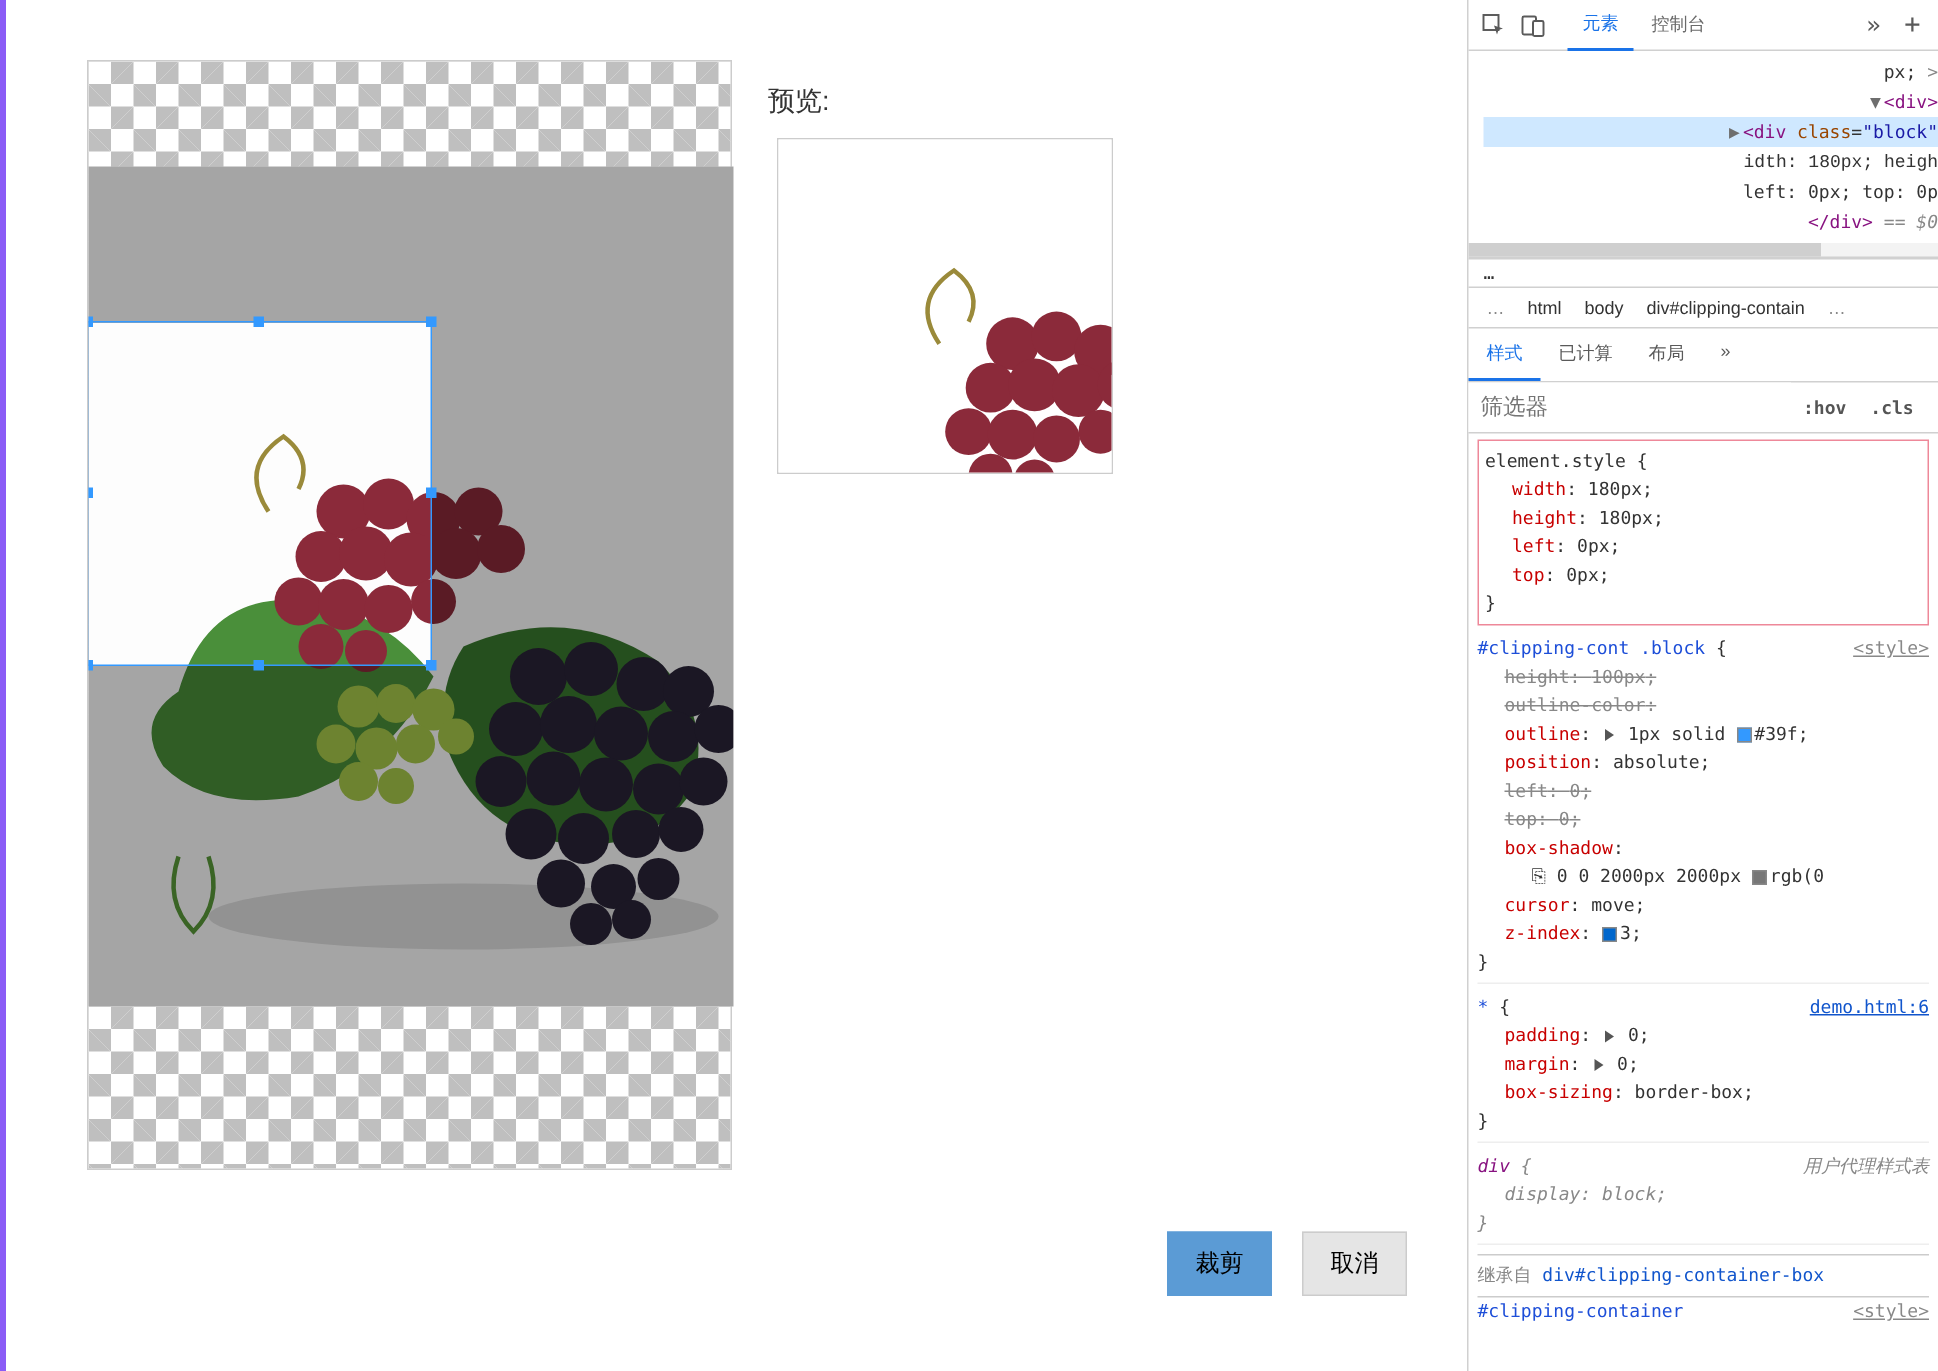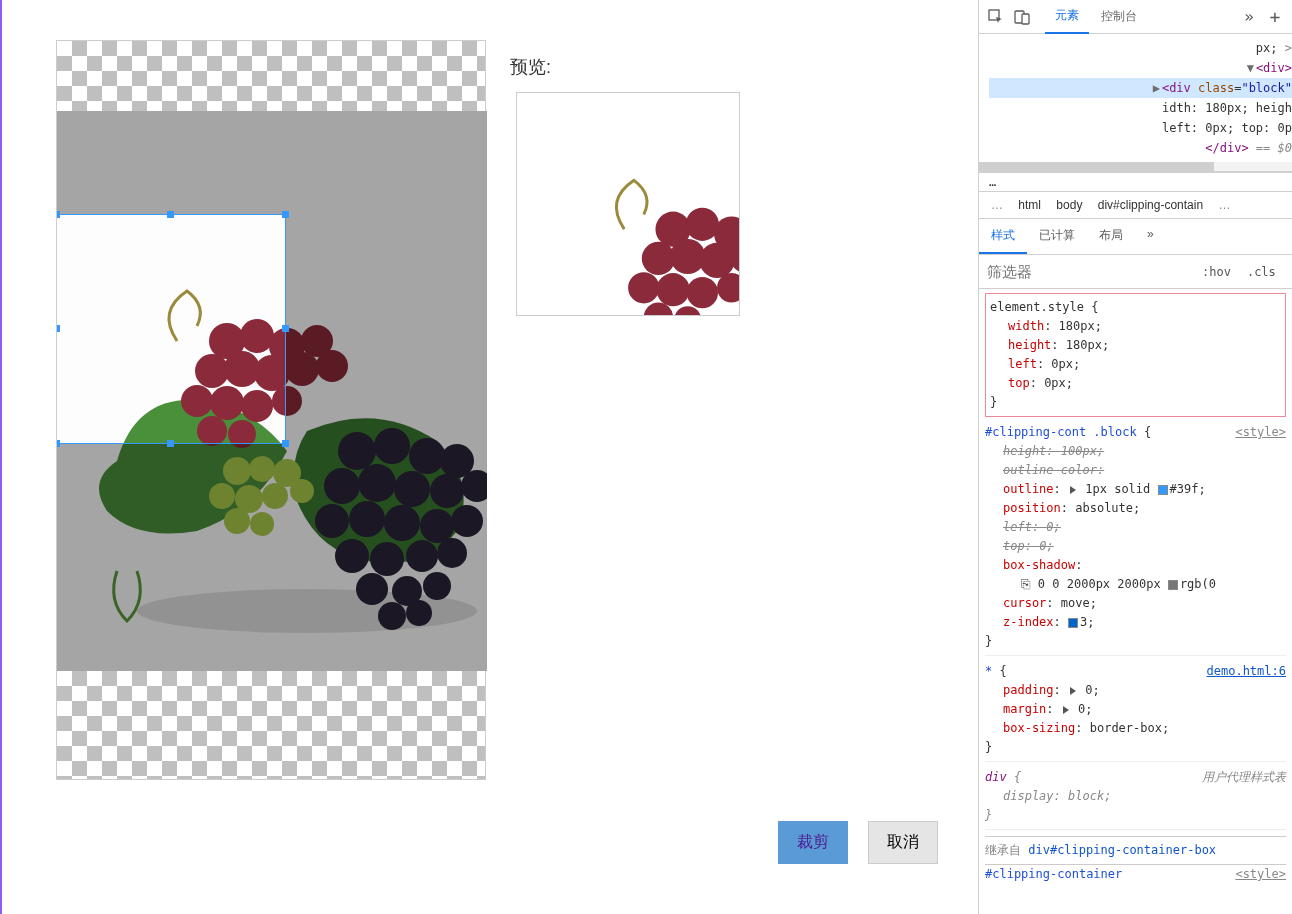--- a/index.html
+++ b/index.html
@@ -1,31 +1,31 @@
 <!DOCTYPE html>
 <html><head>
 <meta charset="utf-8">
 <style>
 * { margin:0; padding:0; box-sizing:border-box; }
 body { font-family:-apple-system,"Segoe UI",sans-serif; font-size:13px; color:#333; background:#fff; width:1292px; height:914px; overflow:hidden; position:relative; }
-.page-left { position:absolute; left:0; top:0; width:978px; height:914px; background:#fff; border-left:2px solid #8b5cf6; padding:40px 32px; }
+.page-left { position:absolute; left:0; top:0; width:978px; height:914px; background:#fff; border-left:4px solid #8b5cf6; padding:40px 32px; }
 .crop-area { position:absolute; left:54px; top:40px; width:430px; height:740px; border:1px solid #ccc; background-image:linear-gradient(45deg,#bfbfbf 25%,transparent 25%),linear-gradient(-45deg,#bfbfbf 25%,transparent 25%),linear-gradient(45deg,transparent 75%,#bfbfbf 75%),linear-gradient(-45deg,transparent 75%,#bfbfbf 75%); background-size:30px 30px; background-position:0 0,0 15px,15px -15px,-15px 0; }
 .crop-image { position:absolute; top:70px; left:0; width:430px; height:560px; overflow:hidden; background:#fff; }
 .crop-svg { width:430px; height:560px; display:block; }
 .crop-shade { position:absolute; inset:0; }
 .crop-handle { position:absolute; width:228px; height:228px; left:0; top:104px; outline:1px solid #3399ff; box-shadow:0 0 0 2000px rgba(0,0,0,0.35); cursor:move; }
 .crop-handle .h { position:absolute; width:7px; height:7px; background:#3399ff; }
 .h-tl{top:-4px;left:-4px;} .h-tr{top:-4px;right:-4px;} .h-bl{bottom:-4px;left:-4px;} .h-br{bottom:-4px;right:-4px;}
 .h-tm{top:-4px;left:50%;margin-left:-4px;} .h-bm{bottom:-4px;left:50%;margin-left:-4px;} .h-lm{left:-4px;top:50%;margin-top:-4px;} .h-rm{right:-4px;top:50%;margin-top:-4px;}
 .preview-label { position:absolute; left:508px; top:55px; font-size:18px; color:#333; }
 .preview-box { position:absolute; left:514px; top:92px; width:224px; height:224px; border:1px solid #ccc; background:#fff; overflow:hidden; }
 .preview-box svg{width:420px;height:550px;transform:translate(-10px,-90px);}
 .btn-row { position:absolute; right:40px; bottom:50px; display:flex; gap:20px; }
 .btn { padding:10px 18px; font-size:16px; border:1px solid #ccc; background:#f7f7f7; cursor:pointer; }
-.btn.primary { background:#5b9bd5; color:#4c1d95; border-color:#5b9bd5; }
+.btn.primary { background:#5b9bd5; color:#000000; border-color:#5b9bd5; }
 .btn.cancel { background:#e5e5e5; }
 .devtools { position:absolute; right:0; top:0; width:314px; height:914px; background:#fff; border-left:1px solid #d0d0d0; display:flex; flex-direction:column; font-family:Consolas,Menlo,monospace; font-size:12px; }
 .dt-toolbar { height:34px; border-bottom:1px solid #d0d0d0; display:flex; align-items:center; padding:0 6px; gap:4px; }
 .dt-toolbar .icon { width:22px; height:22px; display:flex; align-items:center; justify-content:center; color:#5a5a5a; cursor:pointer; }
 .dt-tabs { display:flex; align-items:center; margin-left:8px; gap:2px; }
 .dt-tab { padding:8px 10px; color:#6a6a6a; font-family:"Microsoft YaHei",sans-serif; cursor:pointer; }
 .dt-tab.active { color:#1a73e8; border-bottom:2px solid #1a73e8; }
 .dt-toolbar .spacer{flex:1;}
 .dt-dom { font-size:12px; padding:4px 0 4px 10px; line-height:20px; overflow:hidden;text-align:right;}
 .dt-dom .row{white-space:nowrap;}
@@ -35,27 +35,27 @@
 .dt-scroll{height:10px;border-bottom:1px solid #d0d0d0;background:#f3f3f3;position:relative;}
 .dt-scroll .thumb{position:absolute;left:0;top:0;bottom:0;width:75%;background:#cfcfcf;}
 .breadcrumb { padding:6px 6px; border-bottom:1px solid #d0d0d0; white-space:nowrap; overflow:hidden; font-family:"Microsoft YaHei",sans-serif; }
 .breadcrumb span{padding:2px 6px;color:#333;cursor:pointer;}
 .breadcrumb span.fade{color:#888;}
 .style-tabs{display:flex;border-bottom:1px solid #d0d0d0;font-family:"Microsoft YaHei",sans-serif;}
 .style-tabs .st{padding:8px 12px;color:#5a5a5a;cursor:pointer;}
 .style-tabs .st.active{color:#1a73e8;border-bottom:2px solid #1a73e8;}
 .filter-row{display:flex;align-items:center;border-bottom:1px solid #d0d0d0;}
 .filter-row input{flex:1;border:none;padding:8px;font-family:Liberation Sans, sans-serif;outline:none;font-size:15px;}
-.filter-row .pill{padding:6px 8px;color:#555;cursor:pointer;font-family:Consolas,monospace;}
+.filter-row .pill{padding:6px 8px;color:#555;cursor:pointer;font-family:Consolas,monospace;font-weight:bold;}
 .styles-pane{flex:1;overflow:hidden;padding:4px 6px;line-height:19px;}
 .rule{margin-bottom:6px;border-bottom:1px solid #eee;padding-bottom:4px;}
 .rule.elstyle{border:1px solid #e89;padding:4px;}
 .sel{color:#1d4ed8;}
 .prop{color:#c80000;} .pval{color:#333;} 
-.strike{text-decoration:line-through;color:#888;font-style:italic;}
+.strike{text-decoration:line-through;color:#888;}
 .strike .prop,.strike .pval{color:#888;}
 .swatch{display:inline-block;width:10px;height:10px;border:1px solid #888;vertical-align:middle;margin-right:2px;}
 .source{float:right;color:#888;text-decoration:underline;cursor:pointer;}
 .indent{padding-left:18px;}
 .tri{display:inline-block;width:0;height:0;border-top:4px solid transparent;border-bottom:4px solid transparent;border-left:6px solid #555;vertical-align:middle;margin:0 2px;}
 .inherit{color:#888;padding:4px 0;border-top:1px solid #ccc;border-bottom:1px solid #ccc;}
 .italic{font-style:italic;color:#888;}
 </style>
 </head>
 <body>
@@ -188,21 +188,21 @@
     </div>
     <div class="spacer"></div>
     <div class="icon" style="font-size:16px;">»</div>
     <div class="icon" style="font-size:18px;">+</div>
   </div>
 
   <div class="dt-dom">
     <div class="row" style="padding-left:100px;"><span class="txt">px;</span> <span class="gray">&gt;</span></div>
     <div class="row" style="padding-left:90px;"><span class="arrow">▼</span><span class="tag">&lt;div&gt;</span></div>
     <div class="row selected" style="padding-left:108px;"><span class="arrow">▶</span><span class="tag">&lt;div</span> <span class="attr">class</span>=<span class="val">"block"</span></div>
-    <div class="row" style="padding-left:118px;"><span class="txt">idth: 180px; heigh</span></div>
+    <div class="row" style="padding-left:118px;font-family:Liberation Mono, monospace;"><span class="txt">idth: 180px; heigh</span></div>
     <div class="row" style="padding-left:118px;"><span class="txt">left: 0px; top: 0p</span></div>
     <div class="row" style="padding-left:114px;"><span class="tag">&lt;/div&gt;</span><span class="gray italic"> == $0</span></div>
   </div>
   <div class="dt-scroll">
       <div class="thumb"></div>
     </div>
   <div class="dots-bar">…</div>
 
   <div class="breadcrumb">
     <span class="fade">…</span>

